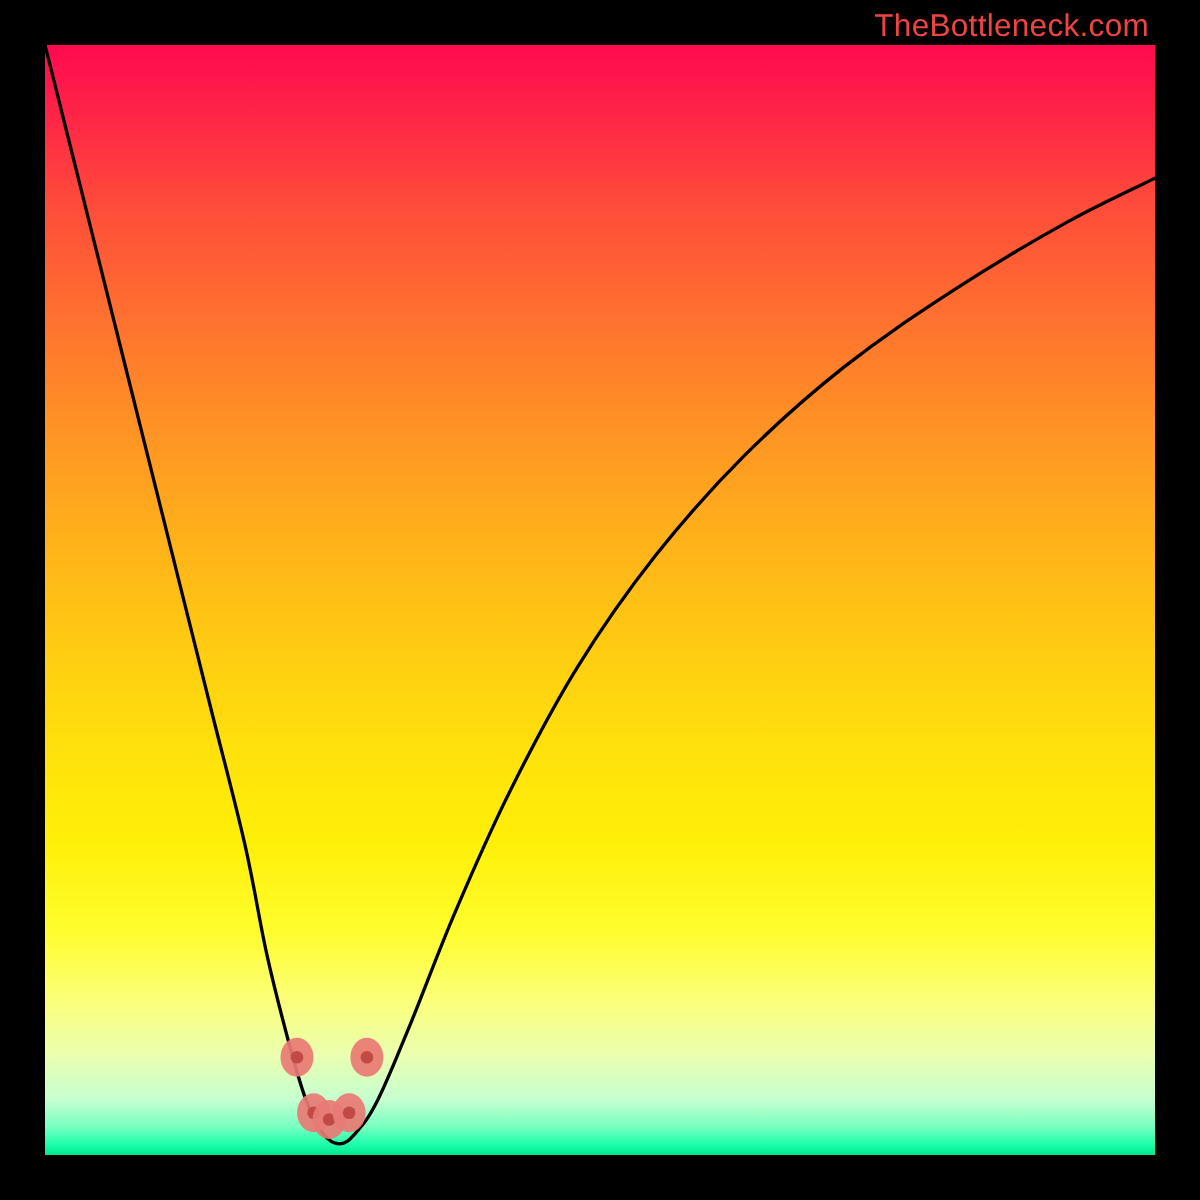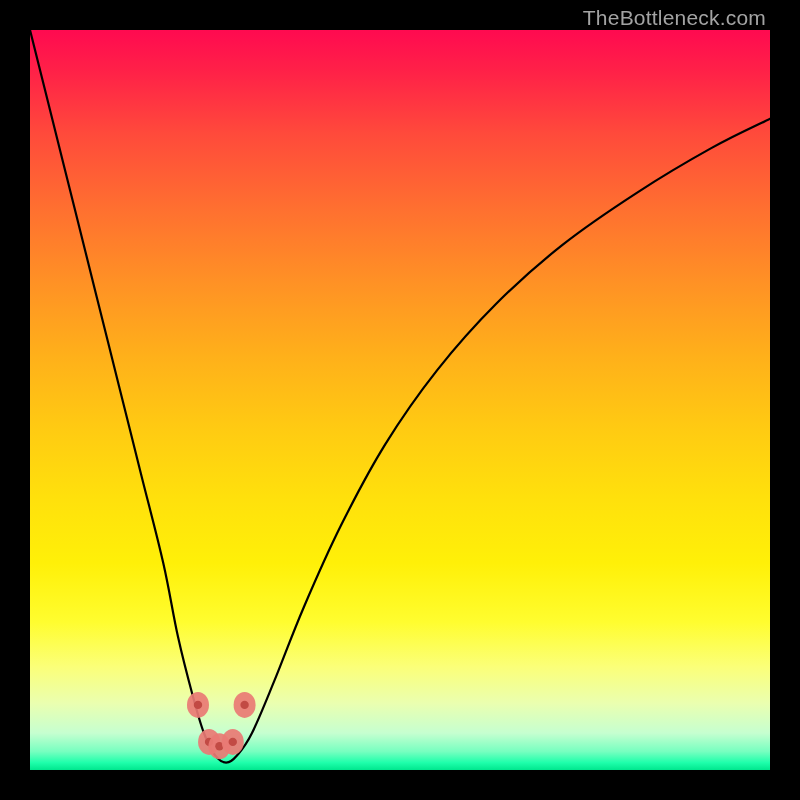--- a/index.html
+++ b/index.html
@@ -38,21 +38,21 @@
       #c6ffd0 95%,
       #77ffc0 97.5%,
       #1fffab 99%,
       #00e78e 100%
     );
   }
   .watermark {
     position: absolute;
     top: 6px;
     right: 34px;
-    color: #a3a3a3;
+    color: #ef4444;
     font-size: 21px;
     font-weight: 500;
     letter-spacing: 0.2px;
   }
   svg.curve {
     position: absolute;
     inset: 0;
   }
 </style>
 </head>

